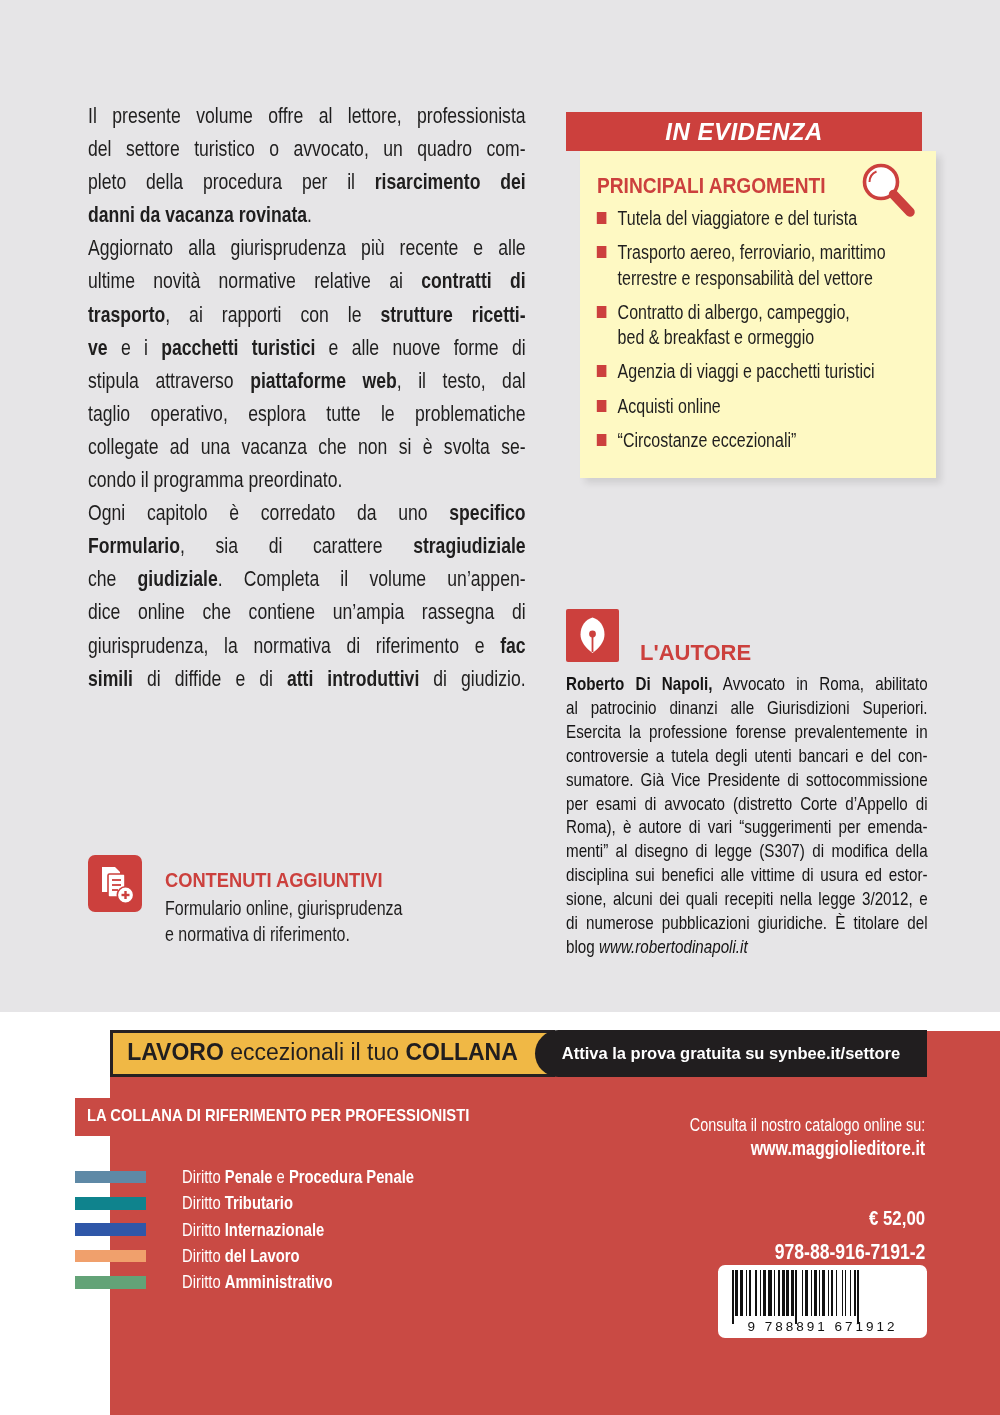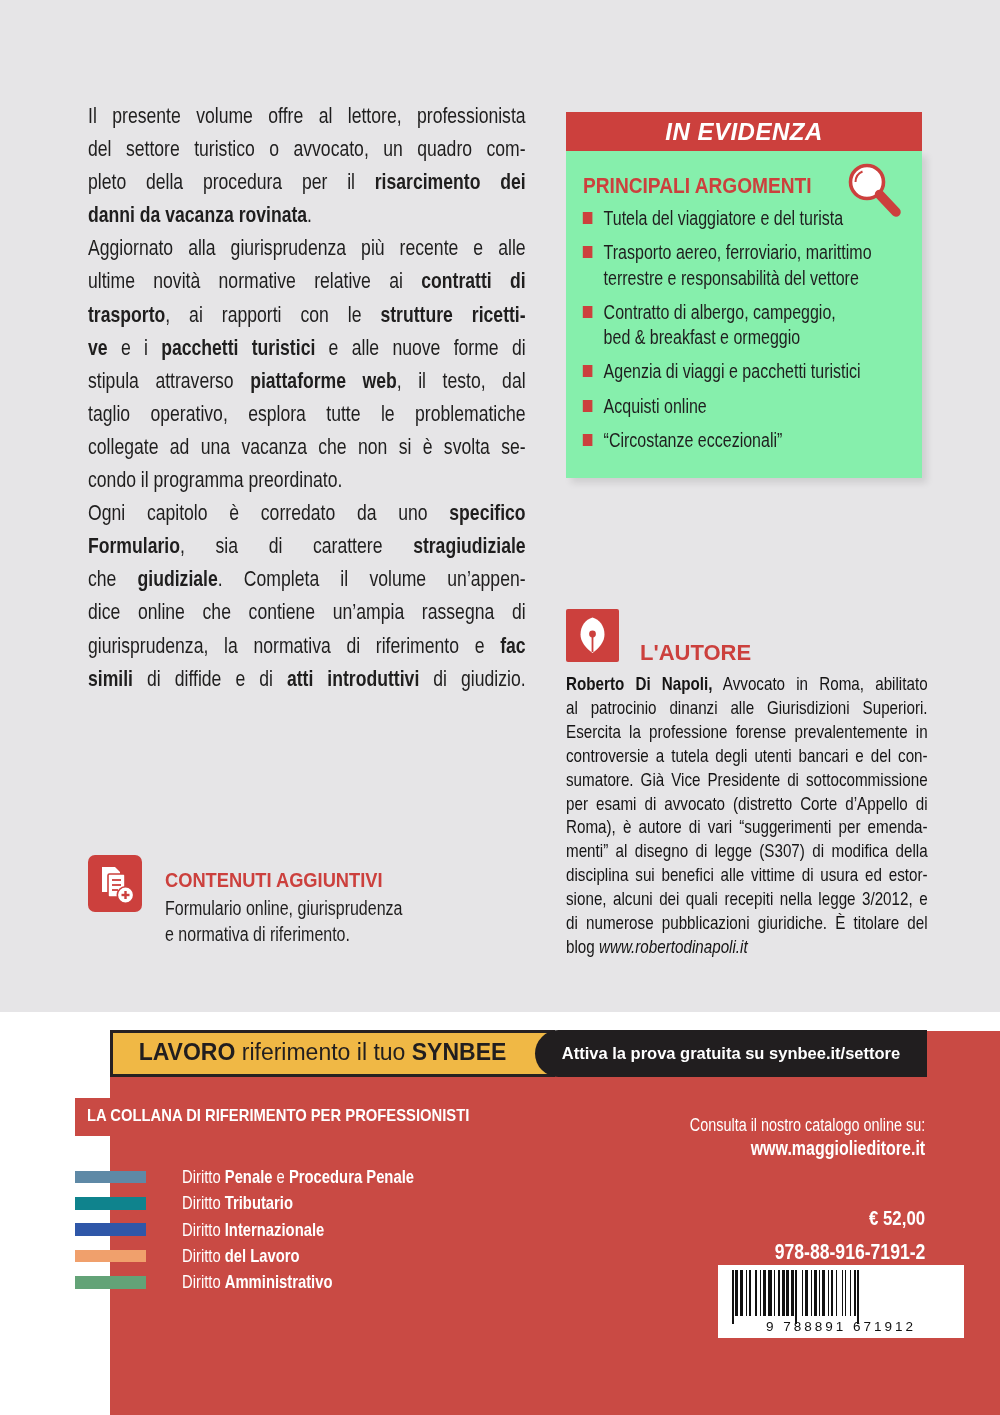--- a/index.html
+++ b/index.html
@@ -20,21 +20,21 @@
   .justified .ln.short{text-align-last:left;}
 
   
   .intro{left:88px;top:99px;width:547px;font-size:22px;line-height:33.1px;}
 
   
   .ev-wrap{left:566px;top:112px;width:356px;}
   .ev-bar{position:relative;width:356px;height:39px;background:#cc403d;color:#ffffff;
           font-size:24px;font-weight:700;font-style:italic;text-align:center;line-height:39px;
           letter-spacing:.5px;}
-  .ev-box{position:relative;width:356px;height:327px;background:#86efac;box-shadow:5px 5px 7px rgba(0,0,0,.10);}
+  .ev-box{position:relative;width:356px;height:327px;background:#fef9c3;box-shadow:5px 5px 7px rgba(0,0,0,.10);margin-left:14px;}
   .ev-title{position:absolute;left:17px;top:22px;font-size:22px;font-weight:700;color:#cc403d;white-space:nowrap;}
   .ev-mag{position:absolute;left:276px;top:8px;}
   .ev-items{position:absolute;left:16px;top:55px;width:420px;font-size:20px;line-height:25.3px;}
   .hl-item{display:flex;margin-bottom:9px;}
   .hl-bullet{flex:0 0 auto;width:12px;height:12px;background:#cc403d;margin:6px 14px 0 1px;}
   .hl-lines .ln{white-space:nowrap;}
 
   
   .au-icon{left:566px;top:609px;}
   .au-title{left:640px;top:640px;font-size:22px;font-weight:700;color:#cc403d;white-space:nowrap;}
@@ -69,21 +69,21 @@
   .col-text{color:#ffffff;font-size:18.5px;white-space:nowrap;}
 
   
   .r-text{position:absolute;right:75px;text-align:right;color:#ffffff;white-space:nowrap;}
   .cat-1{top:1115px;font-size:18px;}
   .cat-2{top:1137px;font-size:20px;font-weight:700;}
   .price{top:1206px;font-size:21px;font-weight:700;}
   .isbn{top:1239px;font-size:22px;font-weight:700;}
 
   
-  .barcode{left:718px;top:1265px;width:246px;height:73px;background:#ffffff;}
+  .barcode{left:718px;top:1265px;width:209px;height:73px;background:#ffffff;border-radius:7px;}
   .bc-bars{position:absolute;left:14px;top:5px;height:46px;white-space:nowrap;font-size:0;}
   .bc-bars span{display:inline-block;height:46px;vertical-align:top;}
   .bc-bars span.bar{background:#111111;}
   .bc-bars span.tall{height:54px;}
   .bc-num{position:absolute;left:0;bottom:4px;width:100%;text-align:center;
           font-size:13.5px;letter-spacing:3px;color:#111111;}
 </style>
 </head>
 <body>
 
@@ -210,21 +210,21 @@
     <div class="ln">e normativa di riferimento.</div>
   </div>
 
   <div class="abs bottom-white"></div>
   <div class="abs red-panel"></div>
   <div class="abs red-tab"></div>
 
   <div class="abs banner">
     <div class="banner-yellow"></div>
     <div class="banner-black"></div>
-    <div class="banner-left-text rich"><span class="b">LAVORO </span><span>riferimento il tuo </span><span class="b">SYNBEE</span></div>
+    <div class="banner-left-text rich"><span class="b">LAVORO </span><span>eccezionali il tuo </span><span class="b">COLLANA</span></div>
     <div class="banner-right-text">Attiva la prova gratuita su synbee.it/settore</div>
   </div>
 
   <div class="abs col-header cond87">LA COLLANA DI RIFERIMENTO PER PROFESSIONISTI</div>
   <div class="abs col-list">
       <div class="col-row">
         <span class="col-bar" style="background: rgb(94, 137, 166);"></span>
         <div class="col-text cond"><span>Diritto </span><span class="b">Penale</span><span> e </span><span class="b">Procedura Penale</span></div>
       </div>
       <div class="col-row">

